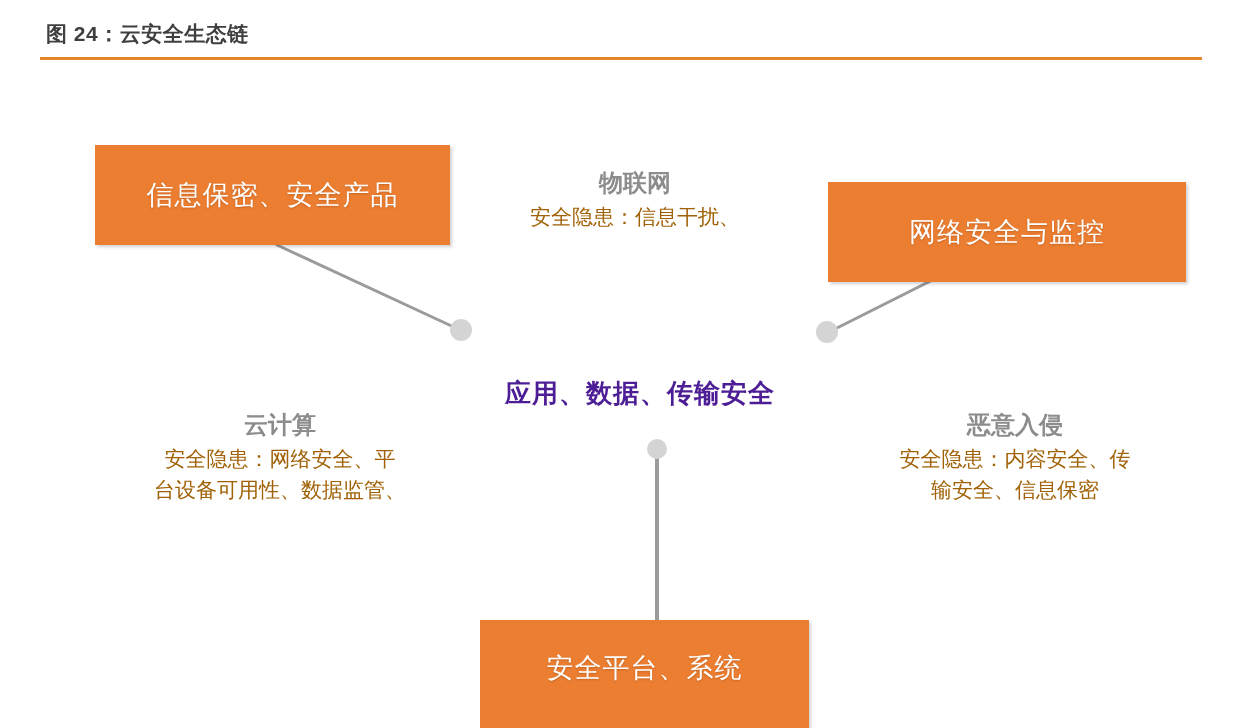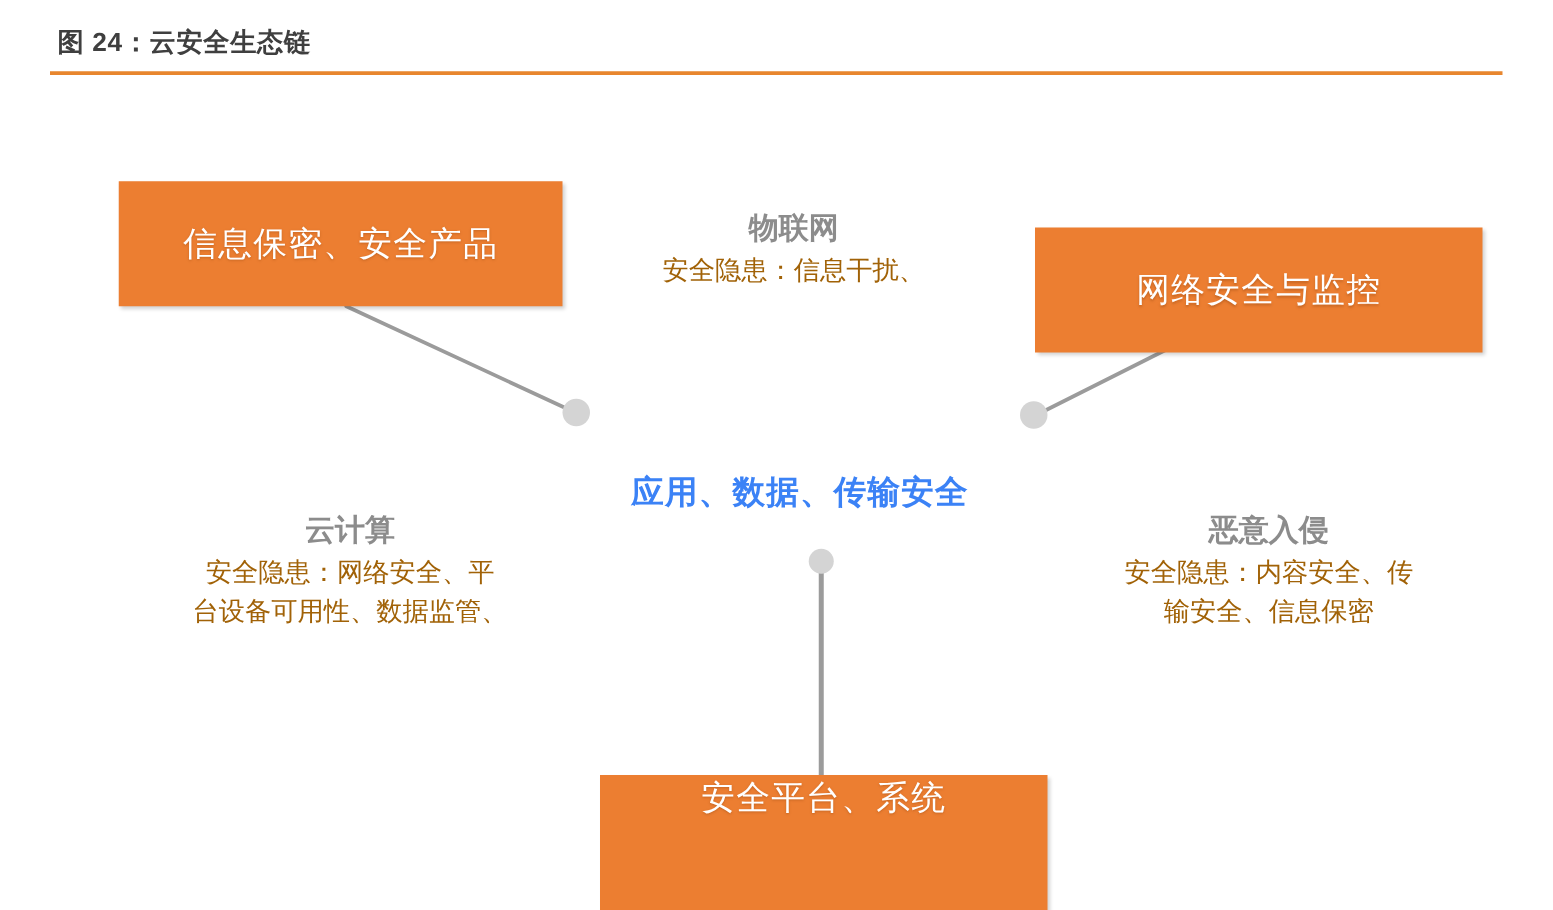--- a/index.html
+++ b/index.html
@@ -60,22 +60,23 @@
     letter-spacing: 1px;
     text-shadow: 0 1px 2px rgba(120,55,10,0.35);
   }
   #box-info-security {
     left: 95px;  top: 145px;  width: 355px; height: 100px;
   }
   #box-network-security {
     left: 828px; top: 143px;  width: 358px; height: 100px; margin-top: 39px;
   }
   #box-security-platform {
-    left: 480px; top: 620px;  width: 358px; height: 108px;
+    left: 480px; top: 620px;  width: 329px; height: 108px;
     align-items: flex-start;
+    padding-top: 30px;
     box-sizing: border-box;
   }
 
   
   .cluster {
     position: absolute;
     text-align: center;
   }
   .cluster .ttl {
     font-size: 24px;
@@ -101,21 +102,21 @@
   }
 
   .center-label {
     position: absolute;
     left: 460px;
     top: 376px;
     width: 360px;
     text-align: center;
     font-size: 26px;
     font-weight: bold;
-    color: #3b82f6;
+    color: #4c1d95;
     letter-spacing: 1px;
     white-space: nowrap;
   }
 </style>
 </head>
 <body>
 
 <div id="page">
 
   <div class="header-title">图 24：云安全生态链</div>

